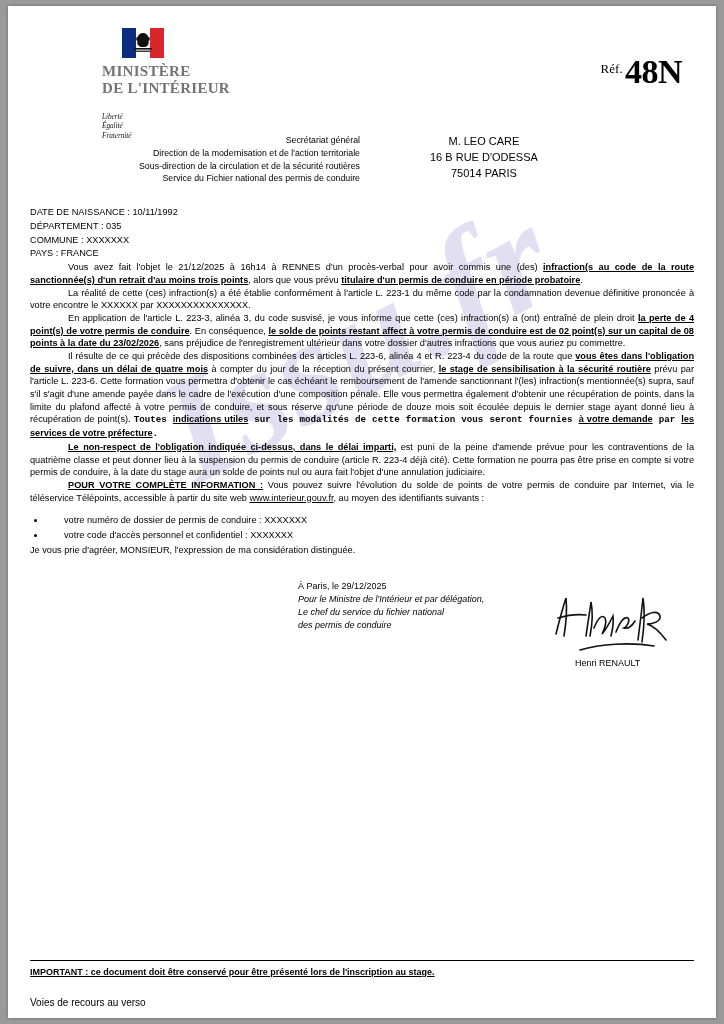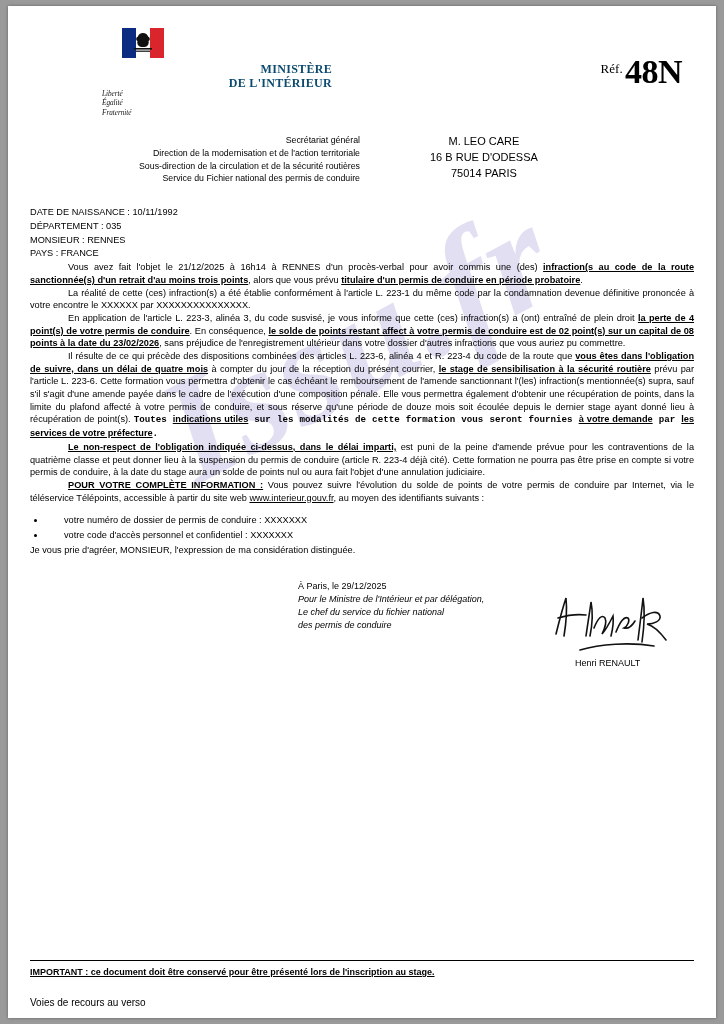--- a/index.html
+++ b/index.html
@@ -36,25 +36,25 @@
   .layer{position:relative;z-index:2;}
 
   
   .header{position:relative;height:92px;}
   .logo-block{position:absolute;left:72px;top:8px;width:230px;}
   .marianne{
     width:42px;height:30px;margin-left:20px;margin-bottom:2px;
   }
   .mi-title{
     font-family:"Liberation Serif", serif;
-    font-weight:bold;font-size:12px;line-height:1.12;
-    letter-spacing:.3px;color:#0c4a6e;text-transform:uppercase;text-align:right;
+    font-weight:bold;font-size:15px;line-height:1.12;
+    letter-spacing:.3px;color:#737373;text-transform:uppercase;
   }
   .devise{
-    margin-top:0;font-family:"Liberation Serif", serif;
+    margin-top:16px;font-family:"Liberation Serif", serif;
     font-style:italic;font-size:7.2px;line-height:1.25;color:#111;
   }
   .ref{
     position:absolute;right:12px;top:30px;
     font-family:"Liberation Serif", serif;
   }
   .ref .lbl{font-size:13px;vertical-align:10px;}
   .ref .val{font-size:34px;font-weight:bold;letter-spacing:-.5px;}
 
   
@@ -142,21 +142,21 @@
       <div class="to">
         <div>M. LEO CARE</div>
         <div>16 B RUE D'ODESSA</div>
         <div>75014 PARIS</div>
       </div>
     </div>
 
     <div class="identity">
       <div>DATE DE NAISSANCE : 10/11/1992</div>
       <div>DÉPARTEMENT : 035</div>
-      <div>MONSIEUR : RENNES</div>
+      <div>COMMUNE : XXXXXXX</div>
       <div>PAYS : FRANCE</div>
     </div>
 
     <div class="body">
 
       <p class="para indent"><span>Vous avez fait l'objet le 21/12/2025 à 16h14 à RENNES d'un procès-verbal pour avoir commis une (des) </span><span class="bu">infraction(s  au code de la route sanctionnée(s) d'un retrait d'au moins trois points</span><span>, alors que vous prévu </span><span class="bu">titulaire d'un permis de conduire en période probatoire</span><span>.</span></p>
 
       <p class="para indent">La réalité de cette (ces) infraction(s) a été établie conformément à l'article L. 223-1 du même code par la condamnation devenue définitive prononcée à votre encontre le XXXXXX par XXXXXXXXXXXXXXX.</p>
 
       <p class="para indent"><span>En application de l'article L. 223-3, alinéa 3, du code susvisé, je vous informe que cette (ces) infraction(s) a (ont) entraîné de plein droit </span><span class="bu">la perte de 4 point(s) de votre permis de conduire</span><span>. En conséquence, </span><span class="bu">le solde de points restant affect à votre permis de conduire est de 02 point(s) sur un capital de 08 points à la date du 23/02/2026</span><span>, sans préjudice de l'enregistrement ultérieur dans votre dossier d'autres infractions que vous auriez pu commettre.</span></p>

